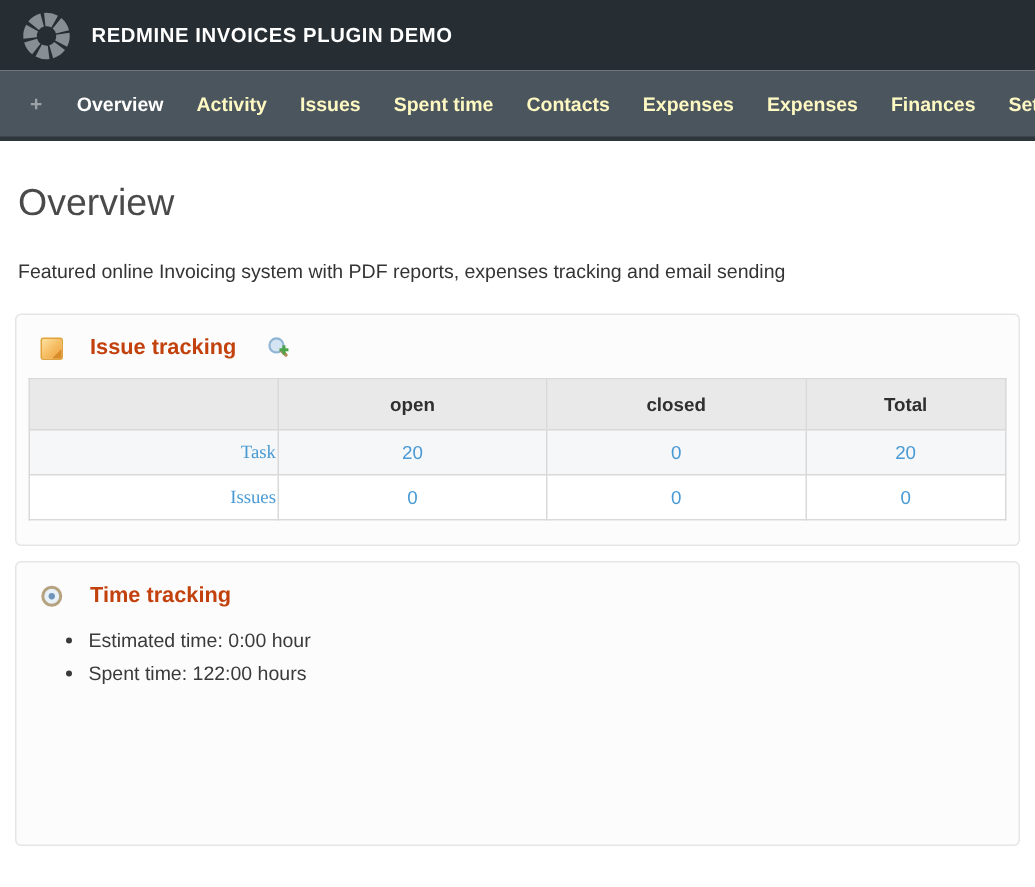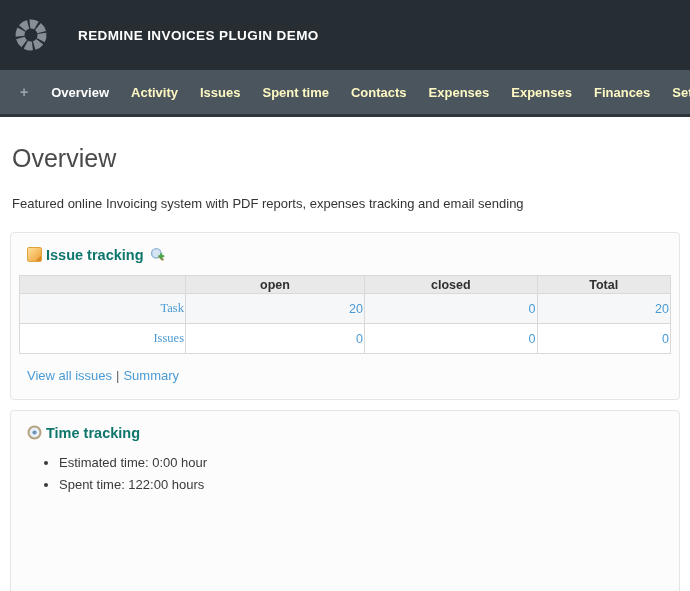--- a/index.html
+++ b/index.html
@@ -5,22 +5,22 @@
   * { box-sizing: border-box; }
   html, body { margin: 0; padding: 0; }
   body {
     width: 690px; height: 591px; overflow: hidden;
     background: #ffffff;
     font-family: "Liberation Sans", sans-serif;
   }
 
   
   .topbar {
-    height: 70px; background: #262e34;
-    display: flex; align-items: center; gap: 30px;
+    height: 47px; background: #262e34;
+    display: flex; align-items: center; gap: 13px;
     padding: 0 14px;
   }
   .logo { display: inline-flex; cursor: pointer; }
   .app-title {
     color: #ffffff; font-weight: bold; font-size: 13.5px; letter-spacing: .4px;
   }
 
   
   .mainnav {
     height: 47px; background: #4b555d;
@@ -51,23 +51,23 @@
   
   .box {
     margin-top: 20px;
     background: #fcfcfc;
     border: 1px solid #e5e5e5;
     border-radius: 4px;
     padding: 14px 8px 16px 8px;
   }
   .box + .box { margin-top: 10px; height: 190px; }
   .box-header {
-    display: flex; align-items: flex-start; gap: 4px;
+    display: flex; align-items: flex-end; gap: 18px;
     margin: 0 0 12px 8px;
-    font-weight: bold; font-size: 14.5px; color: #0f766e;
+    font-weight: bold; font-size: 14.5px; color: #c2410c;
   }
   .pkg-icon {
     width: 15px; height: 15px; border-radius: 2px; position: relative;
     background: linear-gradient(135deg, #fde2a0 0%, #f6bb60 55%, #eda03c 100%);
     border: 1px solid #e0a33c; display: inline-block;
   }
   .pkg-icon::after {
     content: ""; position: absolute; right: 0; bottom: 0;
     width: 6px; height: 6px;
     background: linear-gradient(315deg, #d88d2a 50%, rgba(0,0,0,0) 50%);
@@ -77,23 +77,23 @@
 
   
   table.summary {
     width: 100%; border-collapse: collapse;
     font-size: 12.5px; table-layout: fixed;
   }
   table.summary th, table.summary td {
     border: 1px solid #d9d9d9; text-align: center;
   }
   table.summary thead th {
-    background: #e9e9e9; color: #2f2f2f; font-weight: bold; height: 18px;
-  }
-  table.summary tbody td { height: 30px; text-align: right; }
+    background: #e9e9e9; color: #2f2f2f; font-weight: bold; height: 34px;
+  }
+  table.summary tbody td { height: 30px; }
   table.summary tbody tr:nth-child(odd) { background: #f6f7f8; }
   table.summary tbody tr:nth-child(even) { background: #ffffff; }
   table.summary td.name { text-align: right; padding-left: 9px; font-family: Liberation Serif, serif; }
   col.c0 { width: 25.5%; } col.c1 { width: 27.5%; }
   col.c2 { width: 26.5%; } col.c3 { width: 20.5%; }
 
   a.blue { color: #4a9bd5; text-decoration: none; cursor: pointer; }
   .links { margin: 14px 0 0 8px; font-size: 13px; }
   .links .sep { color: #5e5e5e; margin: 0 4px; }
 
@@ -173,23 +173,20 @@
         </tr>
         <tr>
           <td class="name"><a class="blue">Issues</a></td>
           <td><a class="blue">0</a></td>
           <td><a class="blue">0</a></td>
           <td><a class="blue">0</a></td>
         </tr>
       </tbody>
     </table>
 
-    <div class="links">
-      <a class="blue">View all issues</a><span class="sep">|</span><a class="blue">Summary</a>
-    </div>
   </section>
 
   <section class="box">
     <div class="box-header">
       <span class="clock-icon">
         <svg width="15" height="15" viewBox="0 0 15 15" aria-hidden="true">
           <circle cx="7.5" cy="7.5" r="6" fill="#e8f0f8" stroke="#b5a27f" stroke-width="2"></circle>
           <circle cx="7.5" cy="7.5" r="2.1" fill="#6f93b8"></circle>
         </svg>
       </span>

